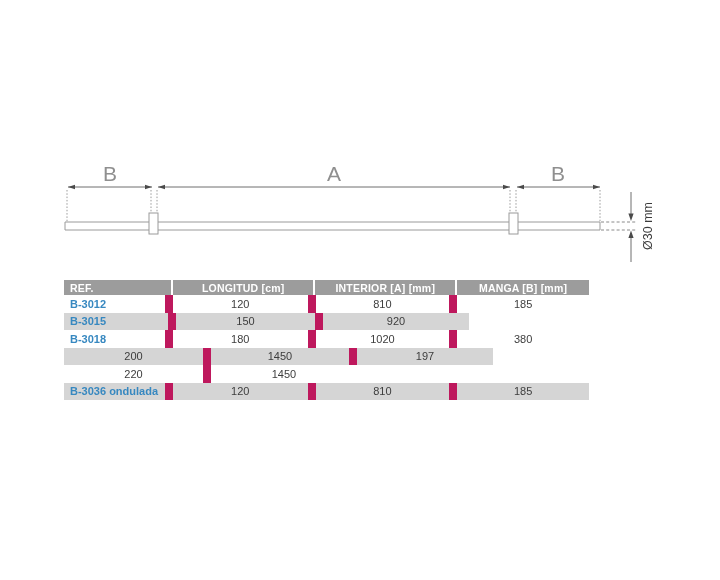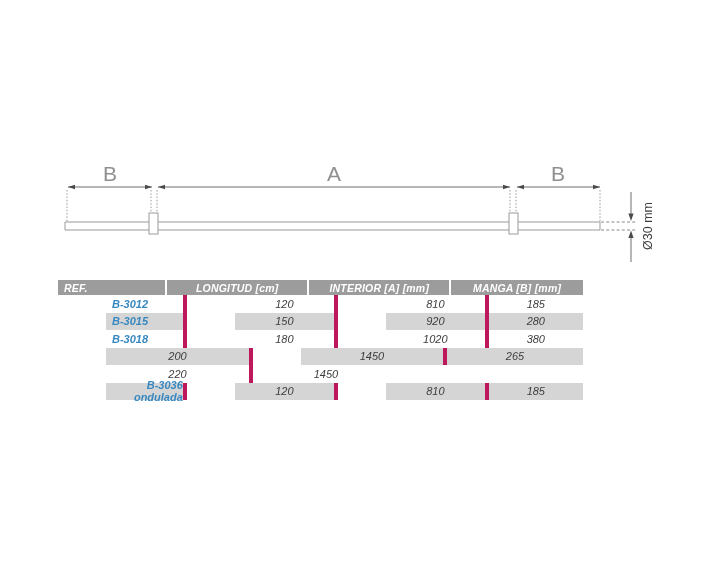--- a/index.html
+++ b/index.html
@@ -27,24 +27,23 @@
   }
   svg .dia-label {
     font-family: "Liberation Sans", sans-serif;
     font-size: 12.5px;
     fill: #3b3b3b;
   }
 
   
   .spec-table {
     position: absolute;
-    left: 58px;
+    left: 64px;
     top: 280px;
     width: 525px;
-    font-style: italic;
   }
   .thead {
     display: flex;
     height: 15px;
     background: var(--header-bg, #9c9c9c);
   }
   .th {
     color: #ffffff;
     font-size: 10.5px;
     font-weight: bold;
@@ -61,21 +60,21 @@
   .td {
     display: flex;
     align-items: center;
     justify-content: center;
     font-size: 11px;
     color: #3d3d3d;
     box-sizing: border-box;
     background: #ffffff;
   }
   .tr.even .td { background: var(--row-alt-bg, #d5d5d5); text-align: right; }
-  .td:not(:last-child) { border-right: 4px solid #be185d; margin-left: 48px; }
+  .td:not(:last-child) { border-right: 8px solid #be185d; }
   .td.ref {
     justify-content: flex-start;
     padding-left: 6px;
     color: var(--ref-blue, #3788c0);
     font-weight: bold;
   }
   .c0 { width: 112px; }
   .c1 { width: 147px; }
   .c2 { width: 146px; }
   .c3 { width: 136px; }
@@ -150,34 +149,33 @@
       <div class="td ref c0">B-3012</div>
       <div class="td c1">120</div>
       <div class="td c2">810</div>
       <div class="td c3">185</div>
     </div>
 
     <div class="tr even">
       <div class="td ref c0">B-3015</div>
       <div class="td c1">150</div>
       <div class="td c2">920</div>
-      <div class="td c3">280</div>
     </div>
 
     <div class="tr odd">
       <div class="td ref c0">B-3018</div>
       <div class="td c1">180</div>
       <div class="td c2">1020</div>
       <div class="td c3">380</div>
     </div>
 
     <div class="tr even">
       <div class="td c1">200</div>
       <div class="td c2">1450</div>
-      <div class="td c3">265</div>
+      <div class="td c3">197</div>
     </div>
 
     <div class="tr odd">
       <div class="td c1">220</div>
       <div class="td c2">1450</div>
     </div>
 
     <div class="tr even">
       <div class="td ref c0">B-3036 ondulada</div>
       <div class="td c1">120</div>

